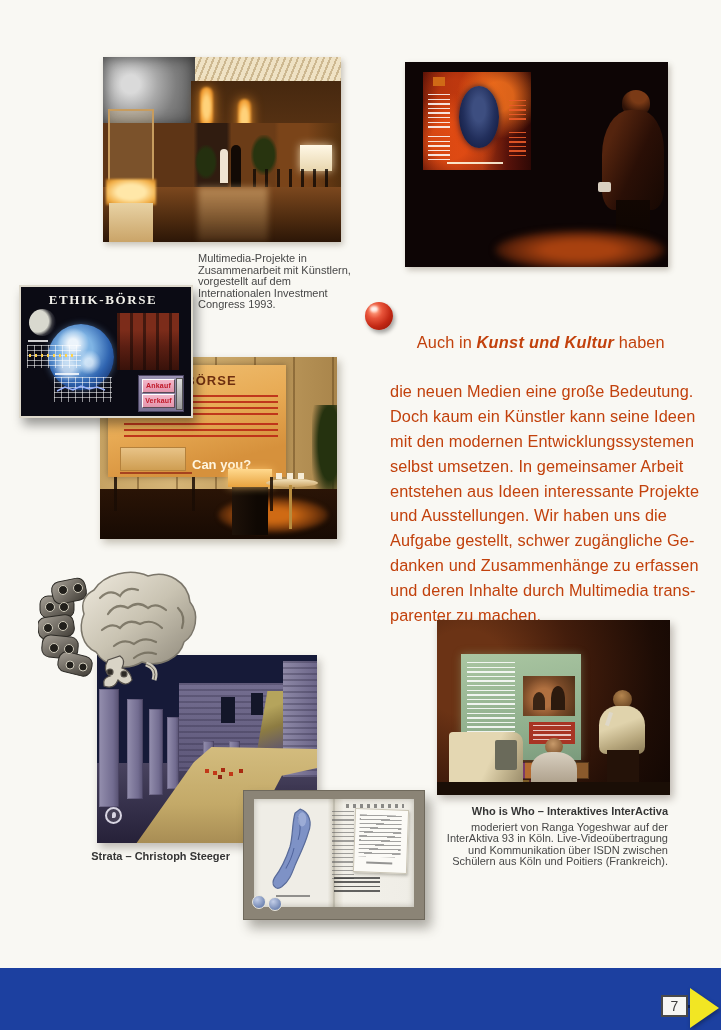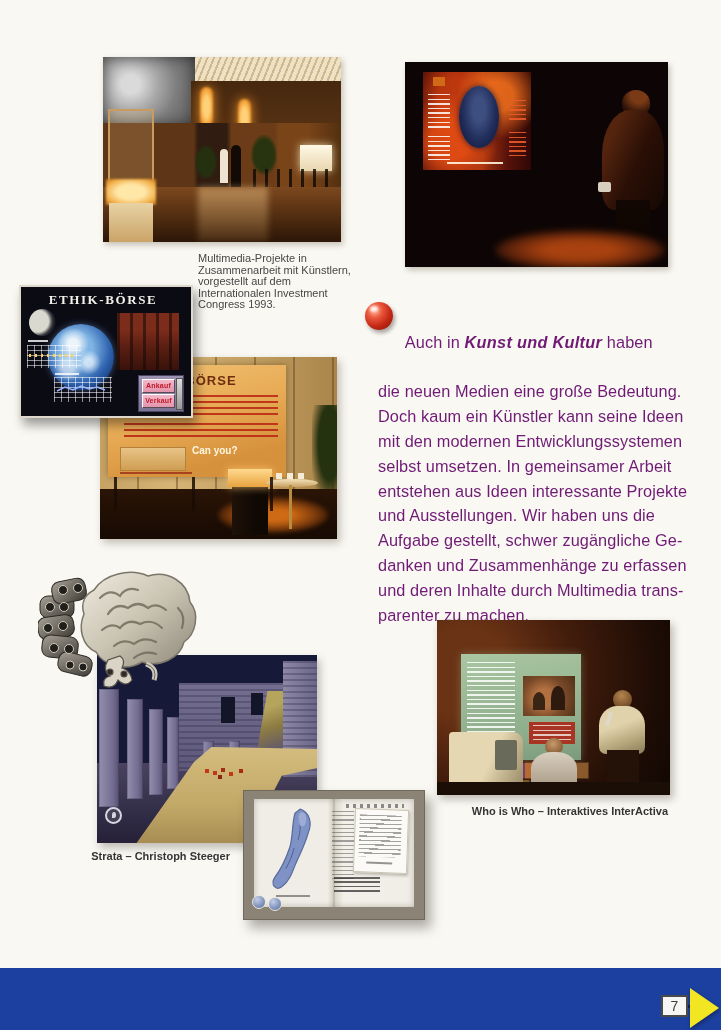--- a/index.html
+++ b/index.html
@@ -8,21 +8,21 @@
   .abs{position:absolute;}
   .photo{position:absolute;overflow:hidden;box-shadow:2px 3px 6px rgba(70,55,30,.28);}
   .pre{white-space:pre;}
   .preline{white-space:pre-line;}
 
   
   .cap-title{font-weight:bold;color:#353535;font-size:11px;line-height:11.6px;}
   .cap-body{color:#474747;font-size:11px;line-height:11.6px;}
 
   
-  .main-par{color:#701a75;font-size:16.3px;line-height:24.8px;letter-spacing:.1px;}
+  .main-par{color:#c2410c;font-size:16.3px;line-height:24.8px;letter-spacing:.1px;margin-left:12px;}
   .lead-bold{font-weight:bold;font-style:italic;letter-spacing:.3px;}
 
   
   .sphere{position:absolute;width:28px;height:28px;border-radius:50%;
     background:radial-gradient(circle at 34% 30%, #ff9a7a 0 8%, #e8543a 30%, #c22814 60%, #8e1608 95%);
     box-shadow:2px 3px 4px rgba(0,0,0,.35);}
   .sphere:after{content:"";position:absolute;left:5px;top:4px;width:8px;height:6px;border-radius:50%;
     background:rgba(255,255,255,.85);filter:blur(1px);}
 
   
@@ -194,21 +194,21 @@
   <div class="stage">
     <div class="abs" style="left:0;top:0;width:237px;height:182px;
          background:repeating-linear-gradient(90deg, transparent 0 37px, rgba(95,65,25,.45) 37px 39px);"></div>
     <div class="abs" style="left:8px;top:8px;width:178px;height:112px;
          background:linear-gradient(165deg,#f0c276,#e8ab55 45%,#d6913c 80%);box-shadow:0 0 6px rgba(60,35,10,.4);">
       <div class="abs" style="left:28px;top:8px;font-weight:bold;font-size:13px;color:#6e2f10;letter-spacing:1px;">ETHIK-BÖRSE</div>
       <div class="bars bars-dr" style="left:78px;top:30px;width:92px;height:22px;"></div>
       <div class="bars bars-dr" style="left:16px;top:58px;width:154px;height:16px;"></div>
       <div class="abs" style="left:12px;top:82px;width:64px;height:22px;
            background:linear-gradient(180deg,#e8c387,#cf9e52);border:1px solid #b4813c;"></div>
-      <div class="abs" style="left:84px;top:80px;font-size:10px;font-weight:bold;color:#fff6e0;">Can you?</div>
+      <div class="abs" style="left:84px;top:92px;font-size:13px;font-weight:bold;color:#fff6e0;">Can you?</div>
       <div class="abs" style="left:12px;top:107px;width:72px;height:1.6px;background:rgba(150,40,20,.75);"></div>
     </div>
     <div class="abs" style="left:212px;top:48px;width:25px;height:96px;
          background:radial-gradient(ellipse at 70% 40%, #25320f 0 45%, rgba(30,40,12,.4) 65%, transparent 80%);"></div>
     <div class="abs" style="left:0;top:132px;width:237px;height:50px;
          background:linear-gradient(180deg,#2a1406,#170a03);"></div>
     <div class="abs" style="left:118px;top:140px;width:110px;height:36px;border-radius:50%;
          background:radial-gradient(ellipse at center,#cf6a14 0 25%,#7e3c0c 55%,transparent 80%);filter:blur(2px);"></div>
     <div class="abs" style="left:132px;top:128px;width:36px;height:50px;
          background:linear-gradient(90deg,#1e1209,#0f0803 70%);"></div>
@@ -393,20 +393,24 @@
       <div class="abs" style="left:4px;top:16px;width:46px;height:48px;border-radius:40% 40% 15% 15%;
            background:linear-gradient(160deg,#e0d3ac 0 40%,#b8a87e 70%,#8a7a56);"></div>
       <div class="abs" style="left:12px;top:60px;width:32px;height:45px;background:#241208;"></div>
       <div class="abs" style="left:12px;top:22px;width:4px;height:14px;background:#ded8c8;transform:rotate(18deg);"></div>
     </div>
     <div class="abs" style="left:0;top:162px;width:233px;height:13px;background:#1a0e06;"></div>
   </div>
 
   <div class="abs" style="left:420px;top:806px;width:248px;text-align:right;">
     <div class="cap-title" style="margin-bottom:4px;">Who is Who – Interaktives InterActiva</div>
+    <div class="cap-body preline">moderiert von Ranga Yogeshwar auf der
+InterAktiva 93 in Köln. Live-Videoübertragung
+und Kommunikation über ISDN zwischen
+Schülern aus Köln und Poitiers (Frankreich).</div>
   </div>
 
   <div class="footer"></div>
   <div class="abs" style="left:686px;top:1005px;width:6px;height:3px;background:#0e2158;"></div>
   <div class="pagebox">
     <span>7</span>
   </div>
   <div class="tri"></div>
 
 </div>

